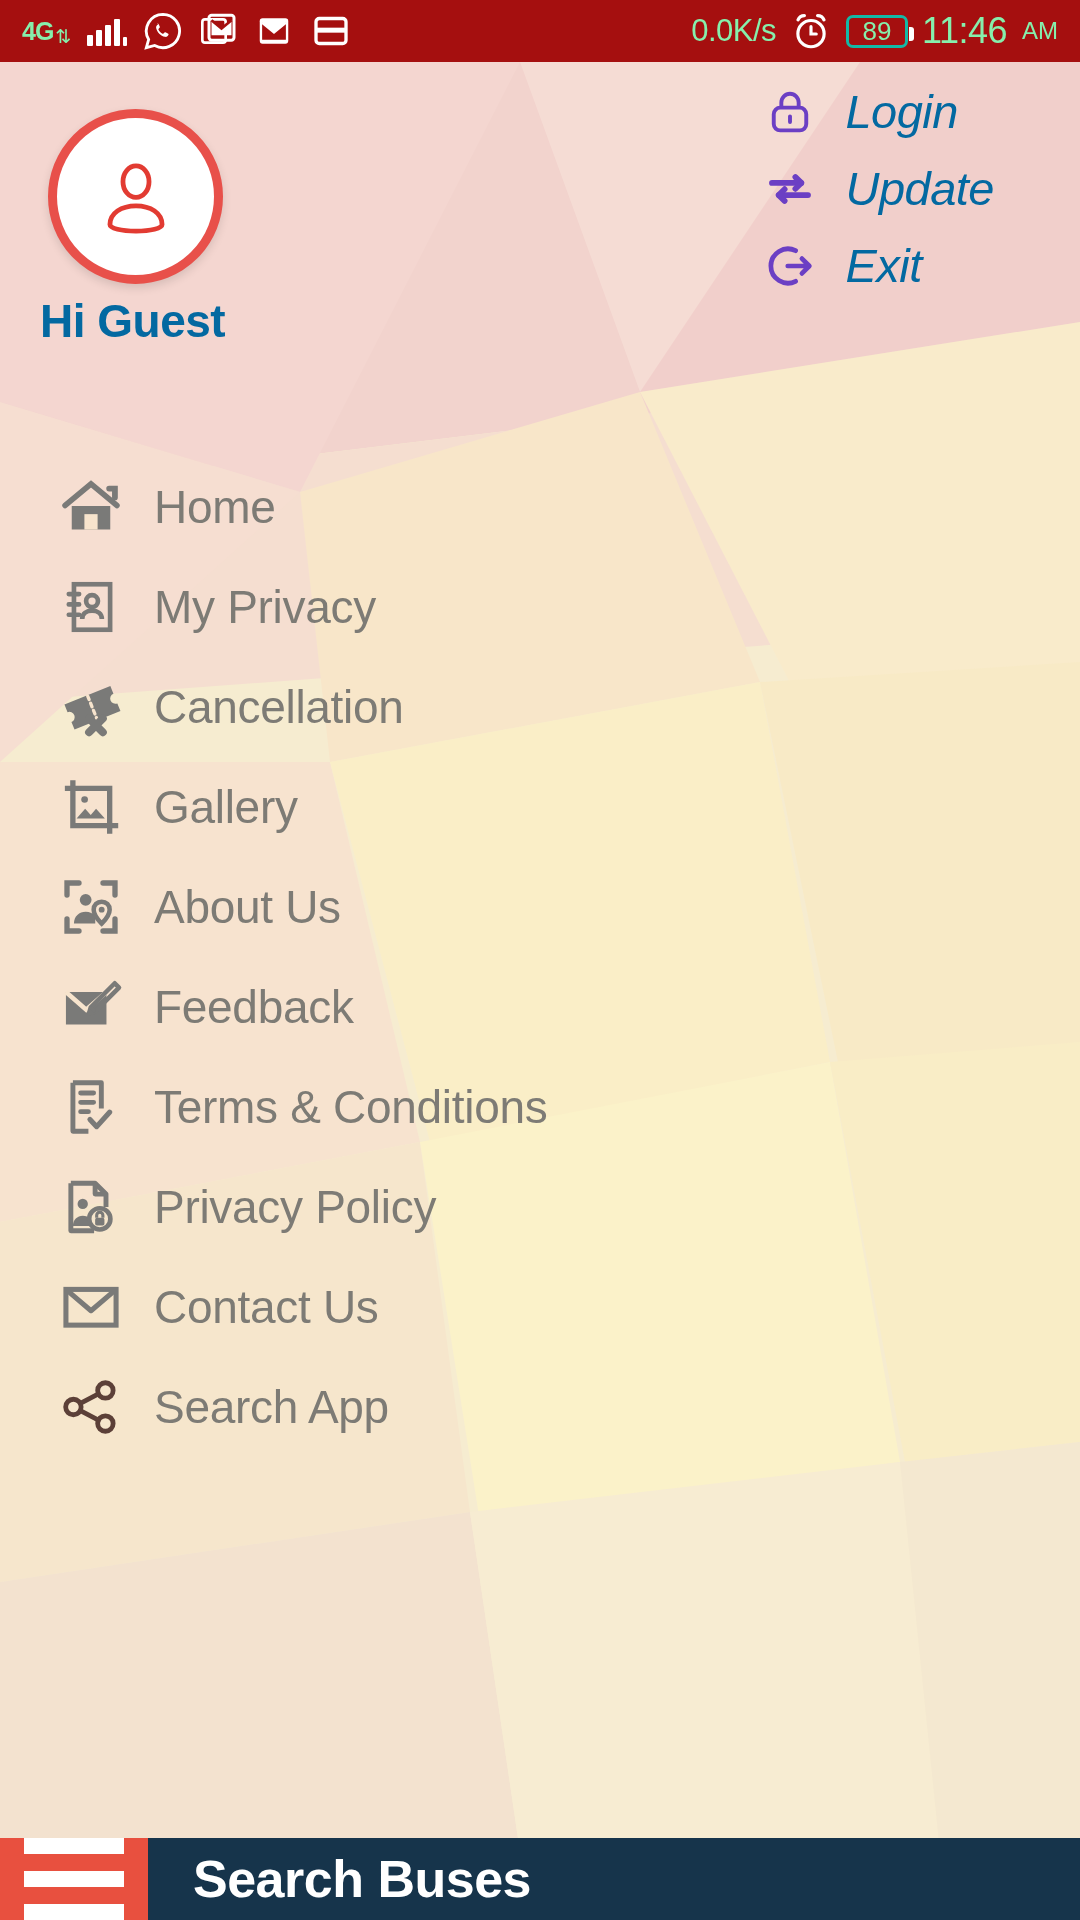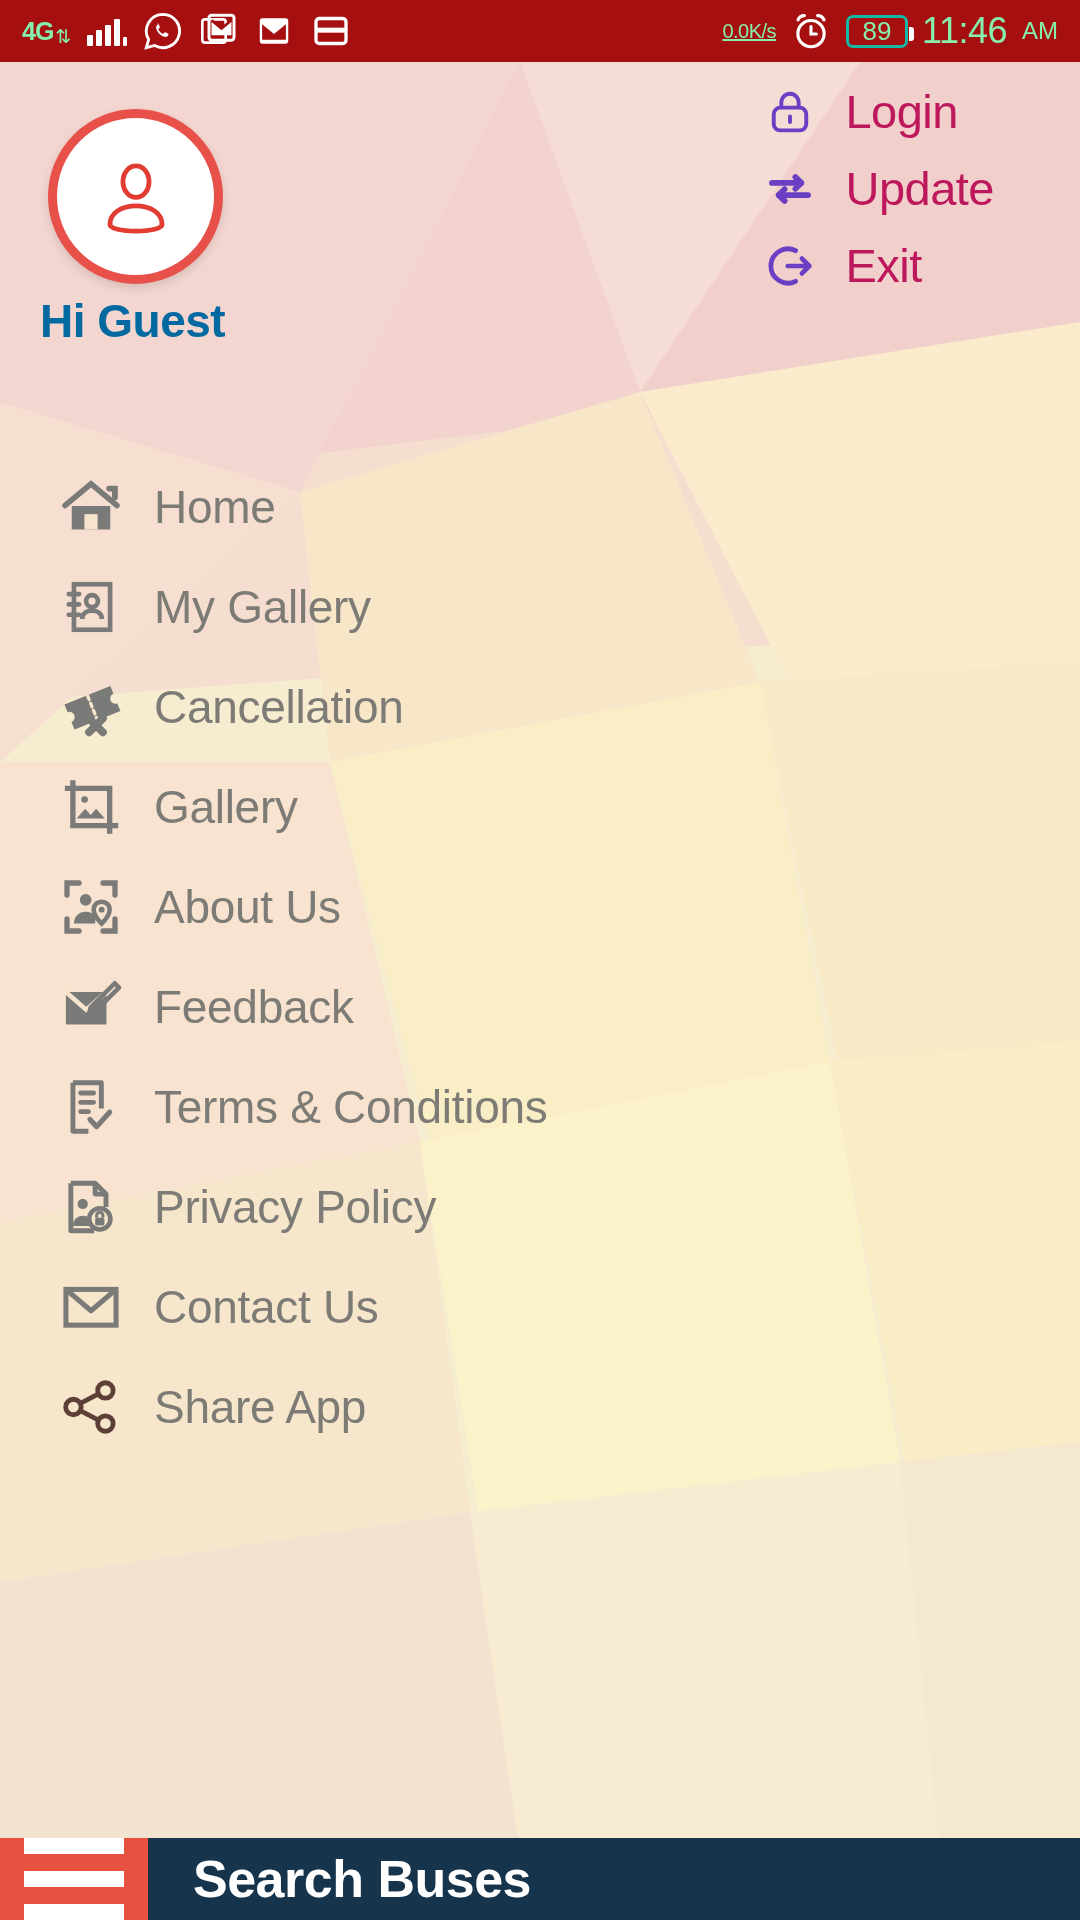--- a/index.html
+++ b/index.html
@@ -22,21 +22,21 @@
   .net4g{ position:relative; display:flex; align-items:flex-end; gap:2px; }
   .net4g .g{ font-size:25px; font-weight:600; letter-spacing:-1px; line-height:1; }
   .net4g .arrows{ font-size:19px; line-height:1; margin-bottom:-2px; }
   .bars{ display:flex; align-items:flex-end; gap:3px; height:30px; }
   .bars i{ display:block; width:6px; background:#fff; border-radius:1px; }
   .bars i:nth-child(1){height:11px;}
   .bars i:nth-child(2){height:16px;}
   .bars i:nth-child(3){height:21px;}
   .bars i:nth-child(4){height:27px;}
   .bars i:nth-child(5){height:9px; width:4px;}
-  .speed{ font-size:20px; letter-spacing:-0.5px;text-decoration:underline; }
+  .speed{ font-size:31px; letter-spacing:-0.5px; }
   .batt{
     border:3px solid #14b8a6; border-radius:7px; width:62px; height:33px;
     display:flex; align-items:center; justify-content:center;
     font-size:26px; position:relative;
   }
   .batt:after{
     content:""; position:absolute; right:-9px; top:9px; width:5px; height:14px;
     background:#fff; border-radius:0 3px 3px 0;
   }
   .clock-time{ font-size:36px; letter-spacing:-0.5px; }
@@ -63,21 +63,21 @@
   .greeting{
     position:absolute; left:40px; top:232px;
     font-size:46px; font-weight:bold; color:#0369a1; letter-spacing:-0.5px;
   }
   .acct-actions{
     position:absolute; right:86px; top:22px;
     display:flex; flex-direction:column; gap:22px;
   }
   .acct-row{ display:flex; align-items:center; gap:28px; }
   .acct-ico{ width:54px; display:flex; justify-content:center; }
-  .acct-label{ font-size:47px; color:#be185d; letter-spacing:-0.5px; }
+  .acct-label{ font-size:47px; color:#0369a1; letter-spacing:-0.5px;font-style:italic; }
 
   
   .menu{
     position:absolute; top:395px; left:16px; width:1080px;
   }
   .menu-item{
     display:flex; align-items:center; height:100px; padding-left:36px;
   }
   .menu-ico{
     width:78px; min-width:78px; display:flex; align-items:center; justify-content:center;
@@ -249,21 +249,21 @@
 
     <div class="menu-item">
       <span class="menu-ico">
         <svg width="62" height="62" viewBox="0 0 24 24">
           <rect x="5.4" y="3.2" width="14" height="17.6" fill="none" stroke="#7a7a78" stroke-width="1.8"></rect>
           <path d="M3.4 7h4M3.4 11h4M3.4 15h4" stroke="#7a7a78" stroke-width="1.8" stroke-linecap="round"></path>
           <circle cx="12.4" cy="9.7" r="2.3" fill="none" stroke="#7a7a78" stroke-width="1.8"></circle>
           <path d="M8.6 16.6c0-2.1 1.7-3.2 3.8-3.2s3.8 1.1 3.8 3.2" fill="none" stroke="#7a7a78" stroke-width="1.8"></path>
         </svg>
       </span>
-      <span class="menu-label">My Gallery</span>
+      <span class="menu-label">My Privacy</span>
     </div>
 
     <div class="menu-item">
       <span class="menu-ico">
         <svg width="66" height="66" viewBox="0 0 24 24">
           <g transform="rotate(-22 12 11)">
             <path d="M3 7.5h18v3a1.9 1.9 0 0 0 0 3.8v3H3v-3a1.9 1.9 0 0 0 0-3.8z" fill="#7a7a78"></path>
             <path d="M12 7.8v1.4M12 10.6v1.4M12 13.4v1.4M12 16.2v1.4" stroke="#f7e4cd" stroke-width="1.2" stroke-linecap="round"></path>
           </g>
           <path d="M11.3 16.2l5 5M16.3 16.2l-5 5" stroke="#7a7a78" stroke-width="2.9" stroke-linecap="round"></path>
@@ -348,21 +348,21 @@
 
     <div class="menu-item">
       <span class="menu-ico">
         <svg width="64" height="64" viewBox="0 0 24 24">
           <circle cx="5.4" cy="12" r="2.9" fill="none" stroke="#5c4038" stroke-width="1.8"></circle>
           <circle cx="17.4" cy="5.8" r="2.9" fill="none" stroke="#5c4038" stroke-width="1.8"></circle>
           <circle cx="17.4" cy="18.2" r="2.9" fill="none" stroke="#5c4038" stroke-width="1.8"></circle>
           <path d="M8 10.6l6.8-3.5M8 13.4l6.8 3.5" stroke="#5c4038" stroke-width="1.8" stroke-linecap="round"></path>
         </svg>
       </span>
-      <span class="menu-label">Share App</span>
+      <span class="menu-label">Search App</span>
     </div>
 
   </div>
 </div>
 
 <div class="bottombar">
   <div class="ham">
     <i></i>
       <i></i>
       <i></i>

